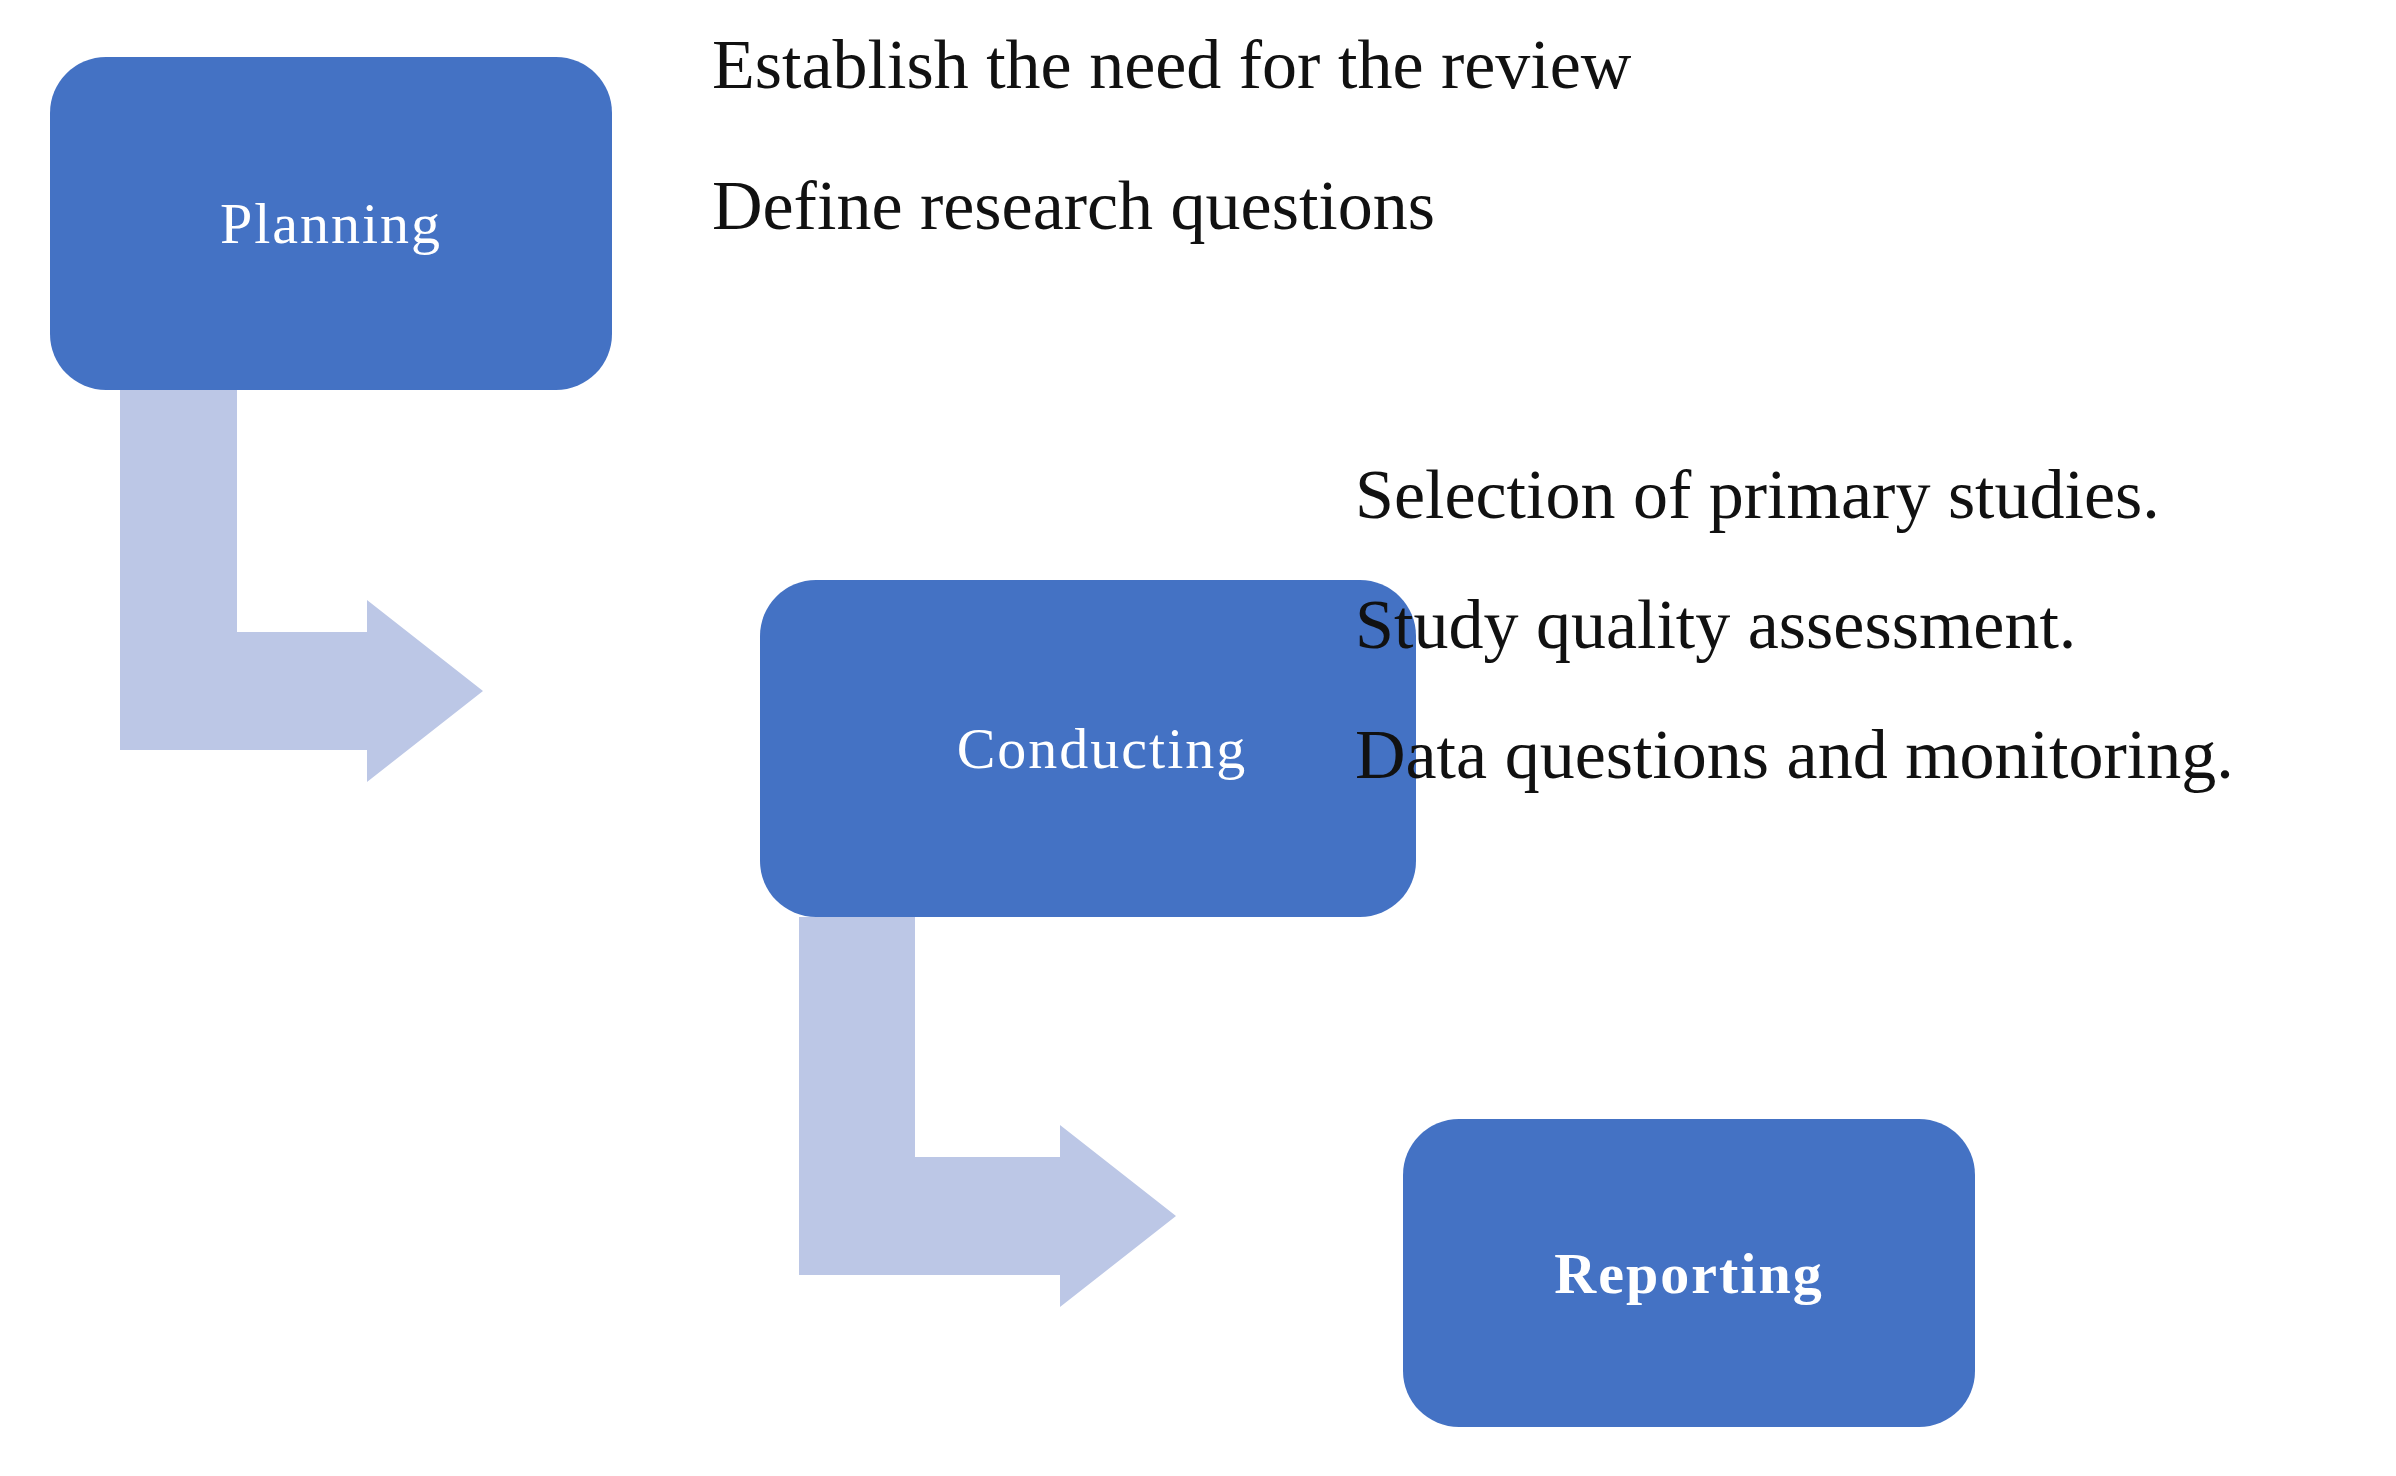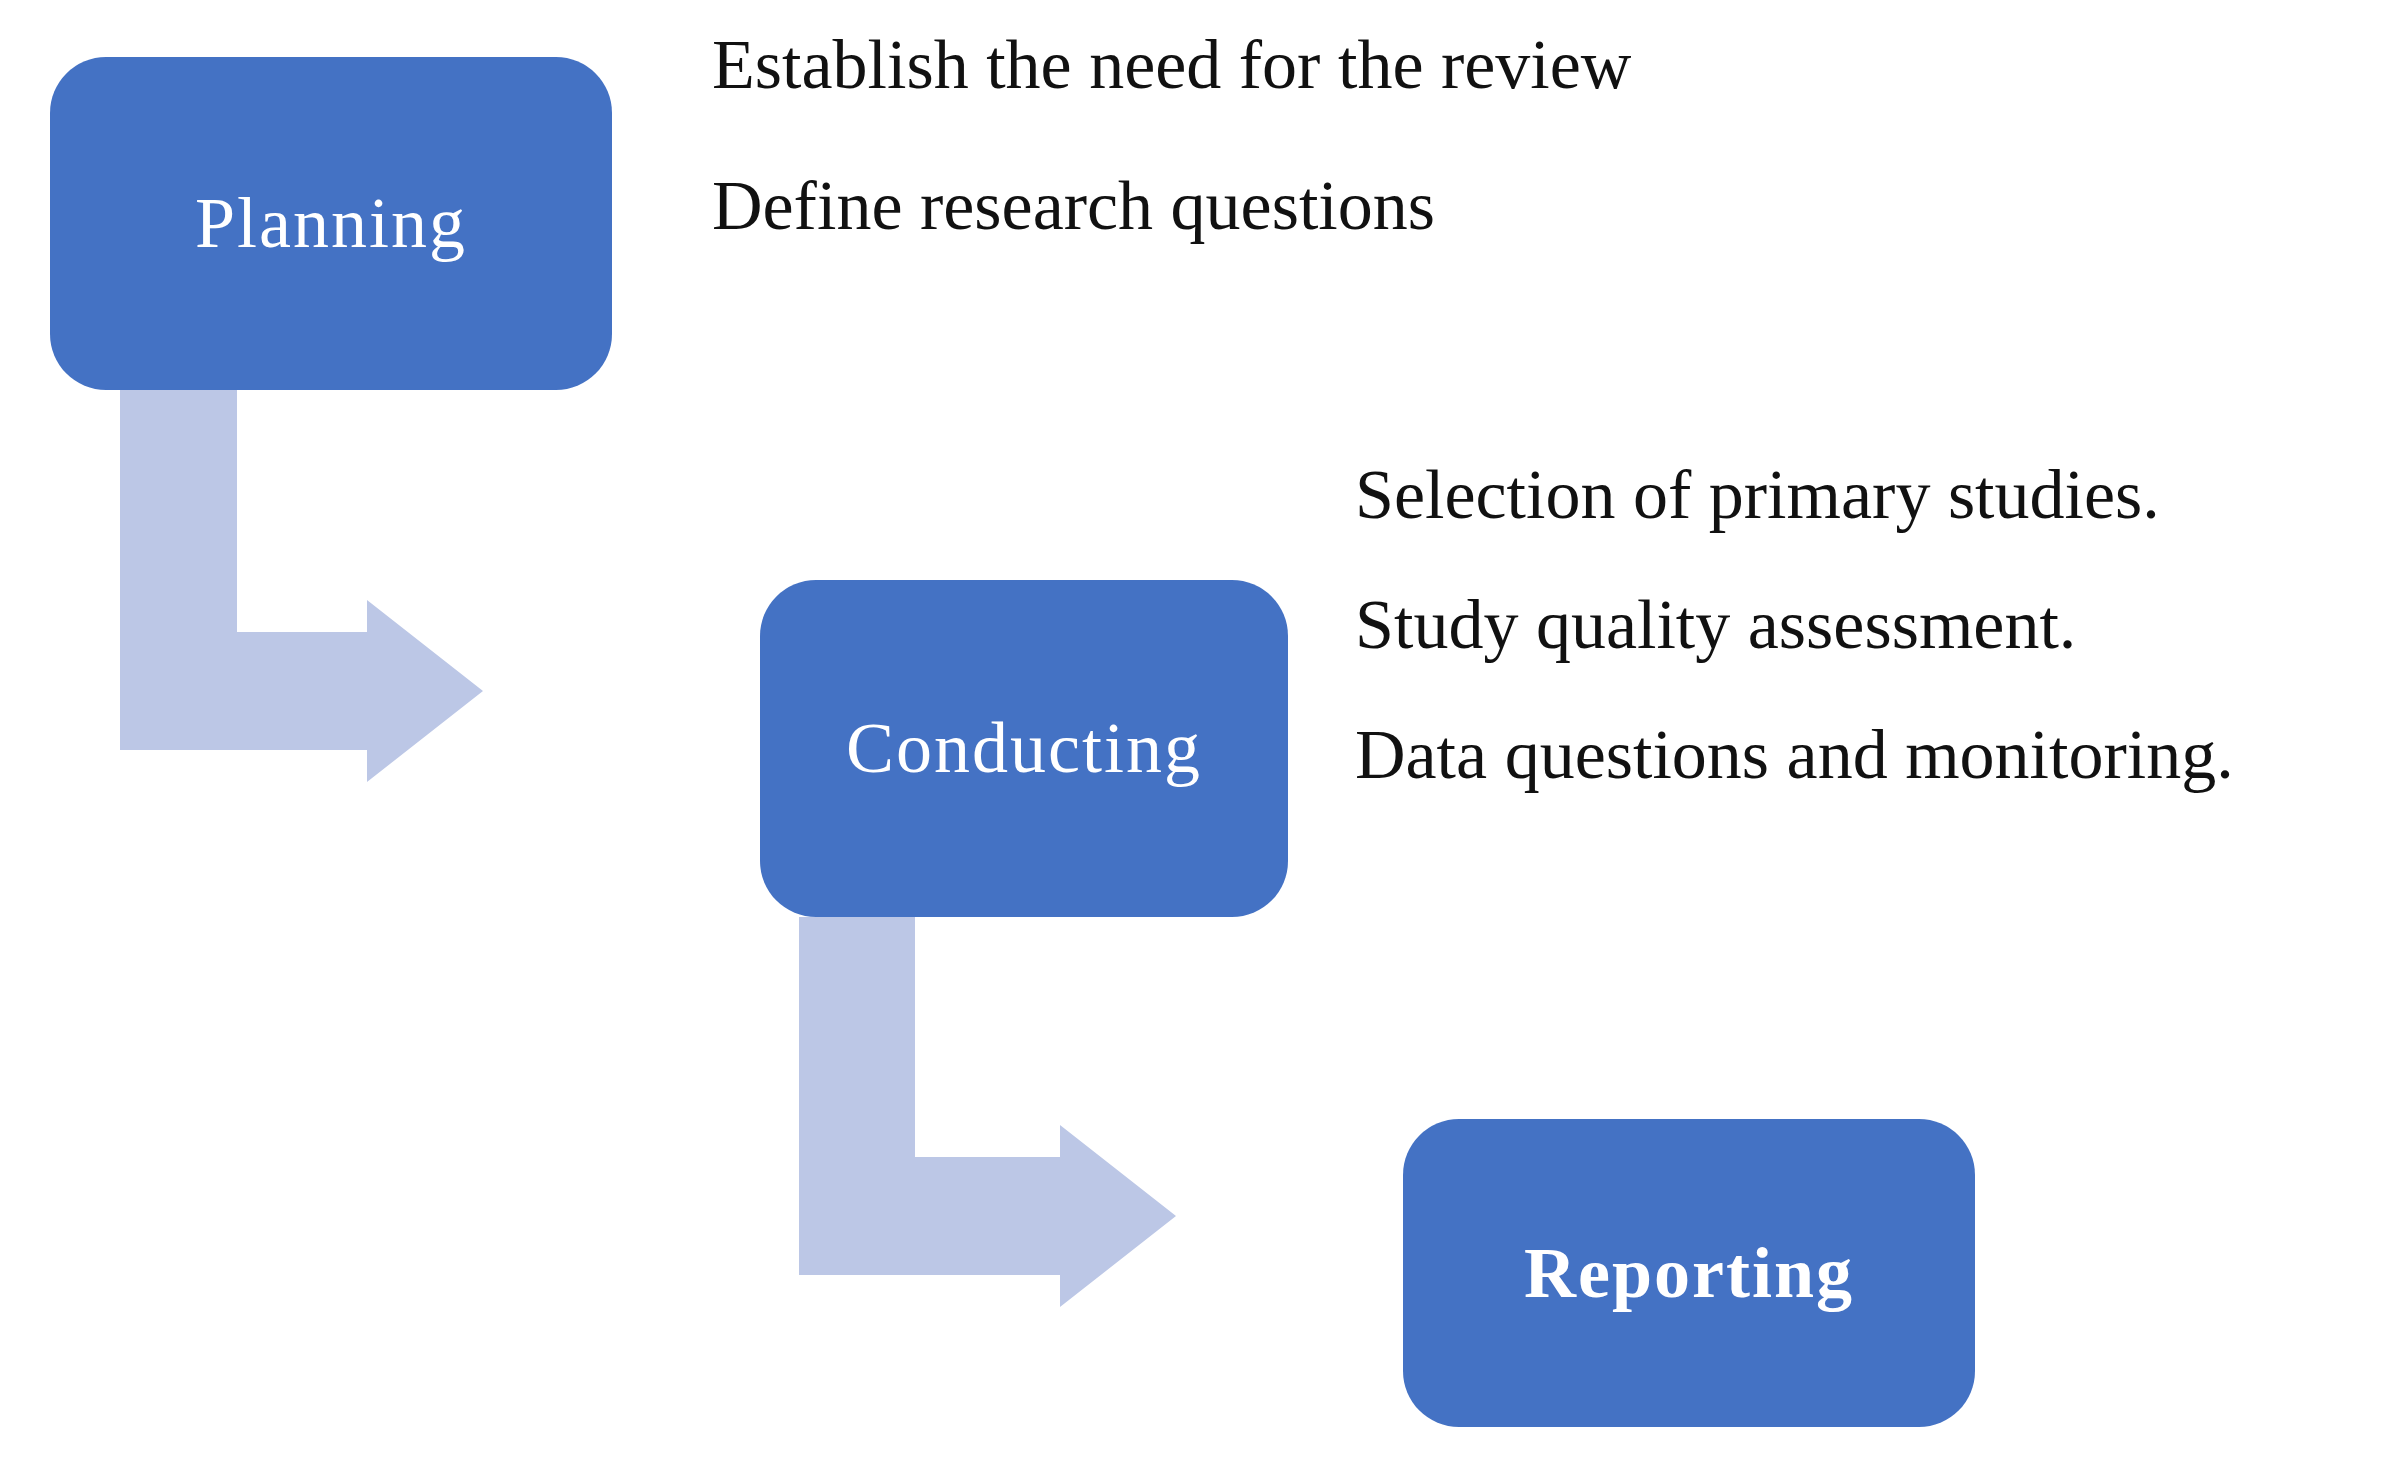--- a/index.html
+++ b/index.html
@@ -17,26 +17,26 @@
   }
   .stage-box {
     position: absolute;
     border-radius: 56px;
     display: flex;
     align-items: center;
     justify-content: center;
   }
   .stage-box .stage-label {
     color: #ffffff;
-    font-size: 72px;
+    font-size: 58px;
     letter-spacing: 2px;
     white-space: nowrap;
   }
   .box-planning   { left: 50px;   top: 57px;   width: 562px; height: 333px; }
-  .box-conducting { left: 760px;  top: 580px;  width: 528px; height: 337px; }
+  .box-conducting { left: 760px;  top: 580px;  width: 628px; height: 337px; padding-left: 28px; }
   .box-reporting  { left: 1403px; top: 1119px; width: 572px; height: 308px; }
 
   .stage-items {
     position: absolute;
     color: #111111;
     font-size: 70px;
     white-space: nowrap;
   }
   .items-planning   { left: 712px;  top: -6px;   line-height: 141px; }
   .items-conducting { left: 1355px; top: 430px;  line-height: 130px; }

